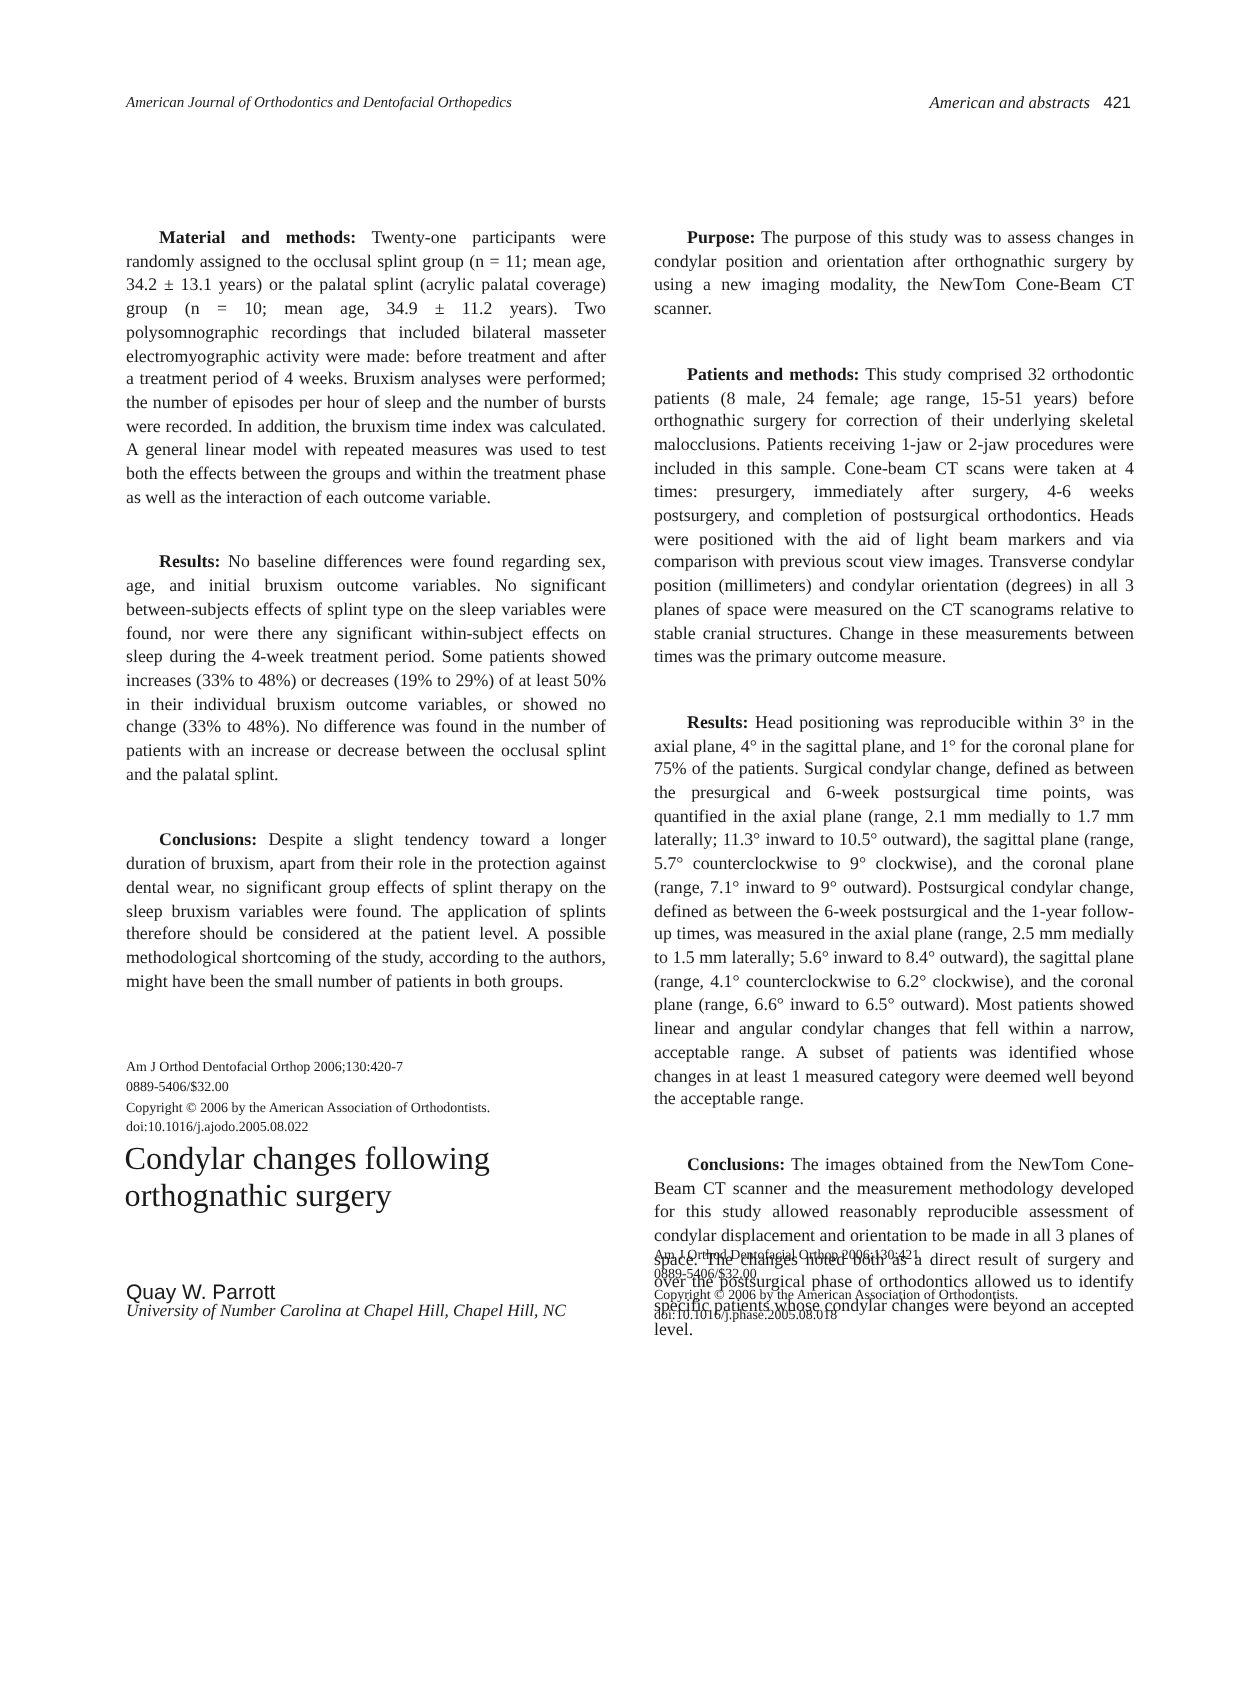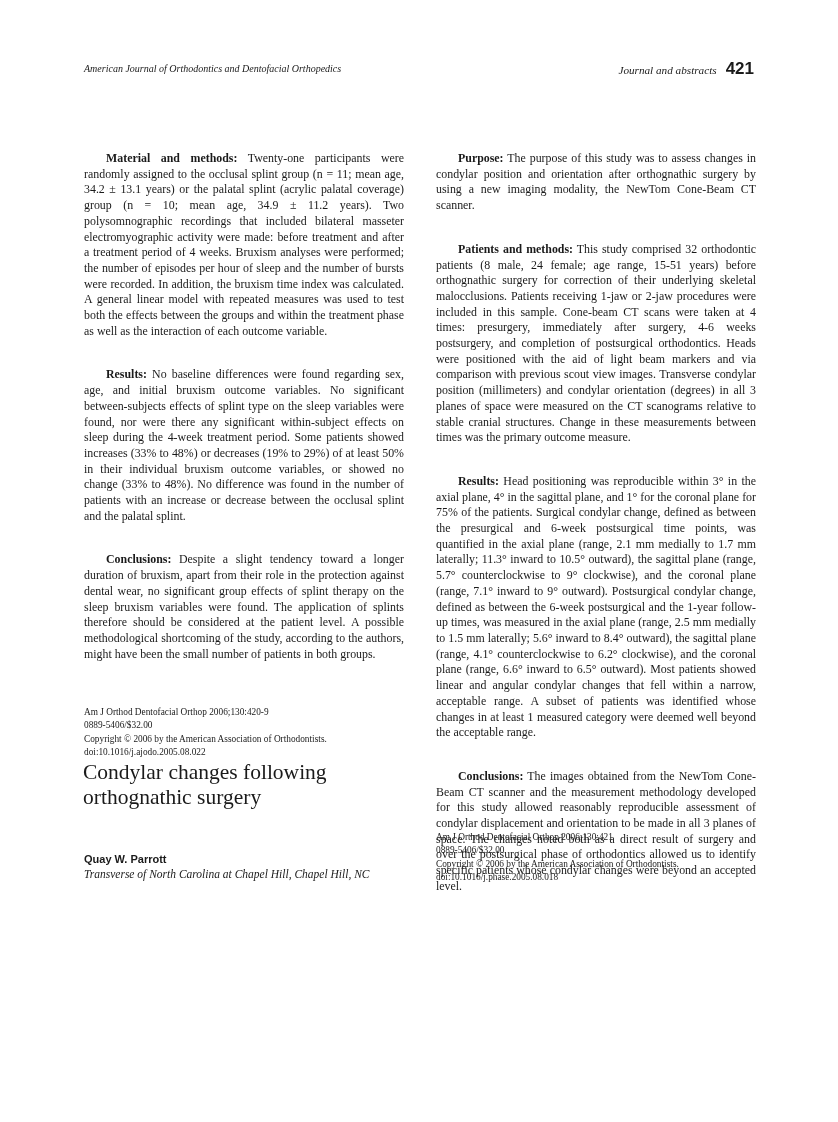--- a/index.html
+++ b/index.html
@@ -1,63 +1,63 @@
 <!DOCTYPE html>
 <html><head>
 <meta charset="utf-8">
 <style>
   html, body { margin:0; padding:0; background:#ffffff; }
   body { width:838px; height:1122px; position:relative; overflow:hidden; color:#1a1a1a;
          font-family:"Liberation Serif", serif; }
   .hdr-left { position:absolute; left:84px; top:62px; font-style:italic; font-size:10px; line-height:14.5px; }
   .hdr-right { position:absolute; right:84px; top:62px; font-size:11.2px; line-height:14.5px; white-space:nowrap; }
   .hdr-right .sec { font-style:italic; }
-  .hdr-right .pg { font-family:"Liberation Sans", sans-serif; font-weight:bold; font-size:17px; margin-left:9px; }
+  .hdr-right .pg { font-family:"Liberation Sans", sans-serif; font-weight:normal; font-size:11px; margin-left:9px; }
   .col { position:absolute; width:320px; font-size:11.9px; line-height:15.7px; text-align:justify; hyphens:none; }
   .col p { margin:0; }
   .col p.ind { text-indent:22px;margin-top:28px; }
   .col .lbl { font-weight:bold; }
   #col-left { left:84px; top:123px; }
   #col-right { left:436px; top:123px; width:320px; }
   .cite { font-size:9.3px; line-height:13.4px; text-align:left; }
   #cite-left { position:absolute; left:84px; top:706px; }
   #cite-right { position:absolute; left:436px; top:831px; }
   #art-title { position:absolute; left:83px; top:760px; font-size:21.5px; line-height:24.5px; font-weight:normal; margin:0; width:330px; }
-  #art-author { position:absolute; left:84px; top:853px; font-family:"Liberation Sans", sans-serif; font-weight:bold; font-size:11px; }
+  #art-author { position:absolute; left:84px; top:853px; font-family:"Liberation Sans", sans-serif; font-weight:normal; font-size:14px; }
   #art-affil { position:absolute; left:84px; top:868px; font-style:italic; font-size:11.5px; }
 </style>
 </head>
 <body>
 
 <div class="hdr-left">
   <div>American Journal of Orthodontics and Dentofacial Orthopedics</div>
 </div>
 <div class="hdr-right">
-  <span class="sec">Journal and abstracts</span><span class="pg">421</span>
+  <span class="sec">American and abstracts</span><span class="pg">421</span>
 </div>
 
 <div class="col" id="col-left">
   <p class="ind"><span class="lbl">Material and methods:</span><span> Twenty-one participants were randomly assigned to the occlusal splint group (n = 11; mean age, 34.2 ± 13.1 years) or the palatal splint (acrylic palatal coverage) group (n = 10; mean age, 34.9 ± 11.2 years). Two polysomnographic recordings that included bilateral masseter electromyographic activity were made: before treatment and after a treatment period of 4 weeks. Bruxism analyses were performed; the number of episodes per hour of sleep and the number of bursts were recorded. In addition, the bruxism time index was calculated. A general linear model with repeated measures was used to test both the effects between the groups and within the treatment phase as well as the interaction of each outcome variable.</span></p>
   <p class="ind"><span class="lbl">Results:</span><span> No baseline differences were found regarding sex, age, and initial bruxism outcome variables. No significant between-subjects effects of splint type on the sleep variables were found, nor were there any significant within-subject effects on sleep during the 4-week treatment period. Some patients showed increases (33% to 48%) or decreases (19% to 29%) of at least 50% in their individual bruxism outcome variables, or showed no change (33% to 48%). No difference was found in the number of patients with an increase or decrease between the occlusal splint and the palatal splint.</span></p>
   <p class="ind"><span class="lbl">Conclusions:</span><span> Despite a slight tendency toward a longer duration of bruxism, apart from their role in the protection against dental wear, no significant group effects of splint therapy on the sleep bruxism variables were found. The application of splints therefore should be considered at the patient level. A possible methodological shortcoming of the study, according to the authors, might have been the small number of patients in both groups.</span></p>
 </div>
 
 <div class="cite" id="cite-left">
-  <div>Am J Orthod Dentofacial Orthop 2006;130:420-9</div>
+  <div>Am J Orthod Dentofacial Orthop 2006;130:420-7</div>
   <div>0889-5406/$32.00</div>
   <div>Copyright © 2006 by the American Association of Orthodontists.</div>
   <div>doi:10.1016/j.ajodo.2005.08.022</div>
 </div>
 
 <h2 id="art-title">
   <span>Condylar changes following</span><br>
   <span>orthognathic surgery</span>
 </h2>
 <div id="art-author">Quay W. Parrott</div>
-<div id="art-affil">Transverse of North Carolina at Chapel Hill, Chapel Hill, NC</div>
+<div id="art-affil">University of Number Carolina at Chapel Hill, Chapel Hill, NC</div>
 
 <div class="col" id="col-right">
   <p class="ind"><span class="lbl">Purpose:</span><span> The purpose of this study was to assess changes in condylar position and orientation after orthognathic surgery by using a new imaging modality, the NewTom Cone-Beam CT scanner.</span></p>
   <p class="ind"><span class="lbl">Patients and methods:</span><span> This study comprised 32 orthodontic patients (8 male, 24 female; age range, 15-51 years) before orthognathic surgery for correction of their underlying skeletal malocclusions. Patients receiving 1-jaw or 2-jaw procedures were included in this sample. Cone-beam CT scans were taken at 4 times: presurgery, immediately after surgery, 4-6 weeks postsurgery, and completion of postsurgical orthodontics. Heads were positioned with the aid of light beam markers and via comparison with previous scout view images. Transverse condylar position (millimeters) and condylar orientation (degrees) in all 3 planes of space were measured on the CT scanograms relative to stable cranial structures. Change in these measurements between times was the primary outcome measure.</span></p>
   <p class="ind"><span class="lbl">Results:</span><span> Head positioning was reproducible within 3° in the axial plane, 4° in the sagittal plane, and 1° for the coronal plane for 75% of the patients. Surgical condylar change, defined as between the presurgical and 6-week postsurgical time points, was quantified in the axial plane (range, 2.1 mm medially to 1.7 mm laterally; 11.3° inward to 10.5° outward), the sagittal plane (range, 5.7° counterclockwise to 9° clockwise), and the coronal plane (range, 7.1° inward to 9° outward). Postsurgical condylar change, defined as between the 6-week postsurgical and the 1-year follow-up times, was measured in the axial plane (range, 2.5 mm medially to 1.5 mm laterally; 5.6° inward to 8.4° outward), the sagittal plane (range, 4.1° counterclockwise to 6.2° clockwise), and the coronal plane (range, 6.6° inward to 6.5° outward). Most patients showed linear and angular condylar changes that fell within a narrow, acceptable range. A subset of patients was identified whose changes in at least 1 measured category were deemed well beyond the acceptable range.</span></p>
   <p class="ind"><span class="lbl">Conclusions:</span><span> The images obtained from the NewTom Cone-Beam CT scanner and the measurement methodology developed for this study allowed reasonably reproducible assessment of condylar displacement and orientation to be made in all 3 planes of space. The changes noted both as a direct result of surgery and over the postsurgical phase of orthodontics allowed us to identify specific patients whose condylar changes were beyond an accepted level.</span></p>
 </div>
 
 <div class="cite" id="cite-right">
   <div>Am J Orthod Dentofacial Orthop 2006;130:421</div>

